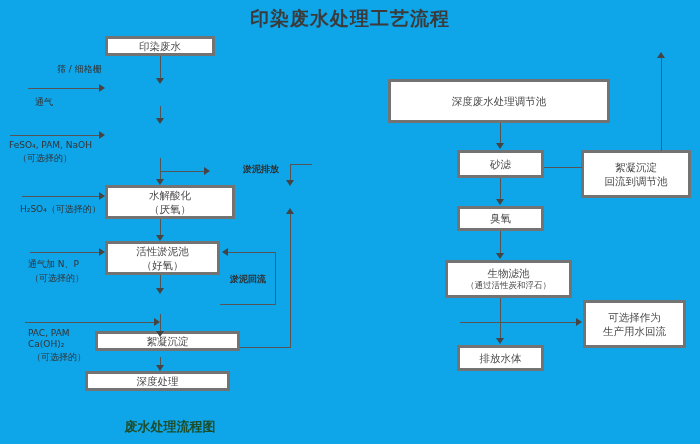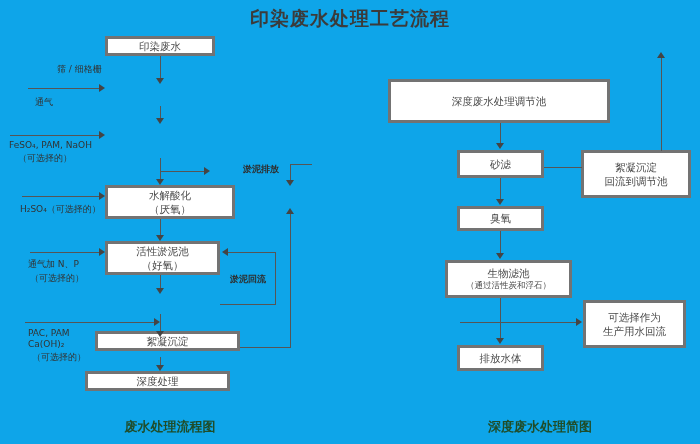--- a/index.html
+++ b/index.html
@@ -241,15 +241,14 @@
   <div class="arrow-d" style="left:496px; top:338px;"></div>
 
   <div class="hline" style="left:544px; top:167px; width:38px;"></div>
 
   <div class="vline" style="left:661px; top:58px; height:93px;"></div>
   <div class="arrow-u" style="left:657px; top:52px;"></div>
 
   <div class="hline" style="left:460px; top:322px; width:117px;"></div>
   <div class="arrow-r" style="left:576px; top:318px;"></div>
 
-  <div class="caption" style="left:450px; top:418px; width:180px;">深度废水处理简图</div>
 
 </div>
 
 </body></html>

